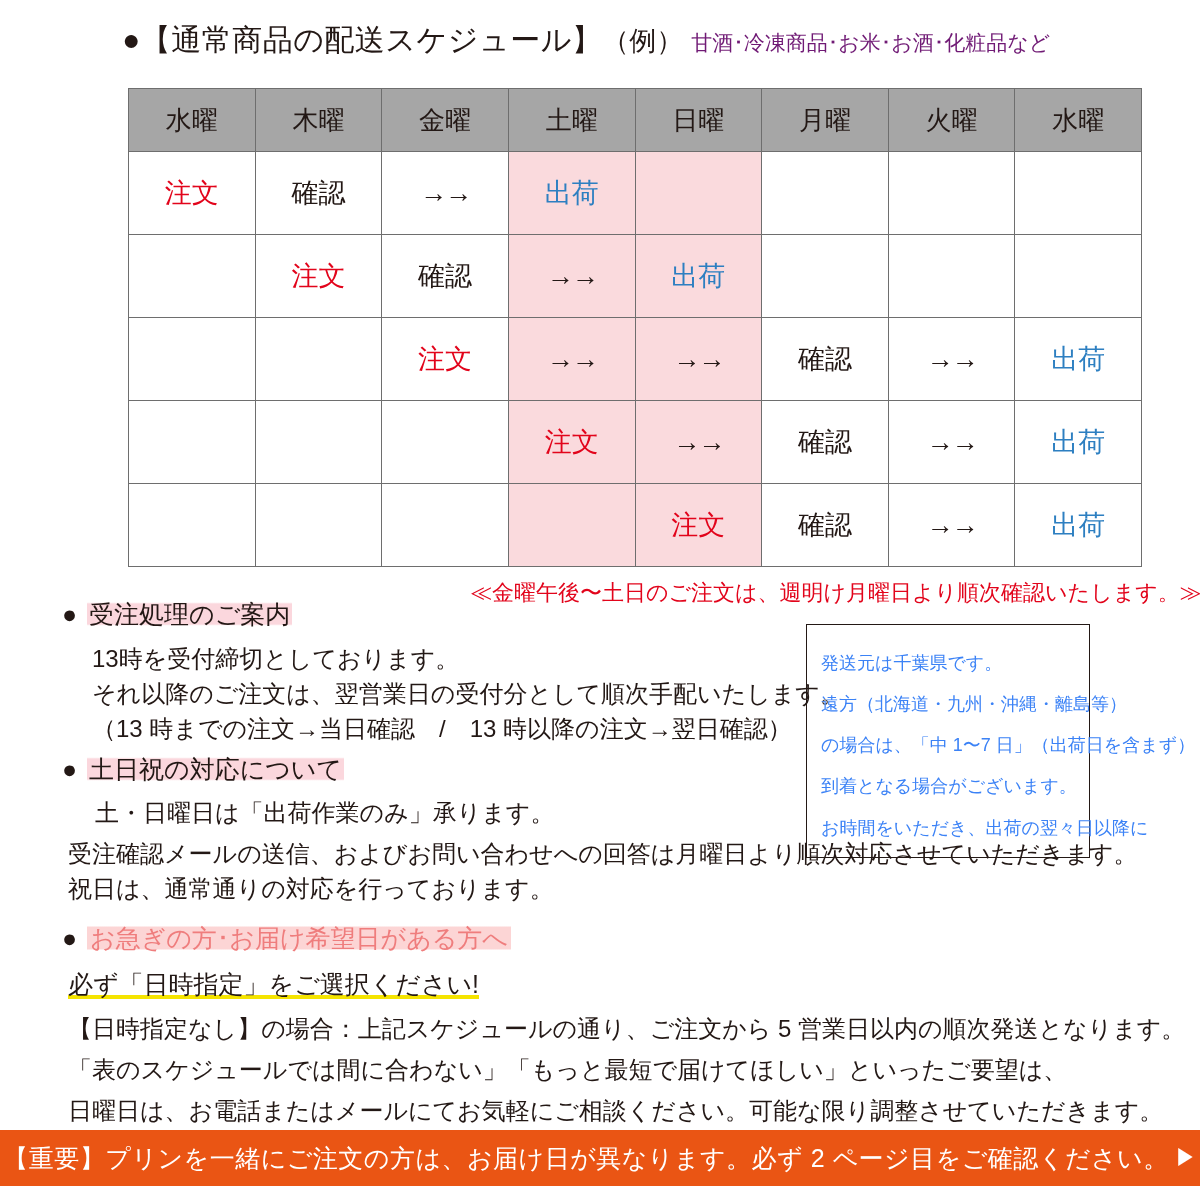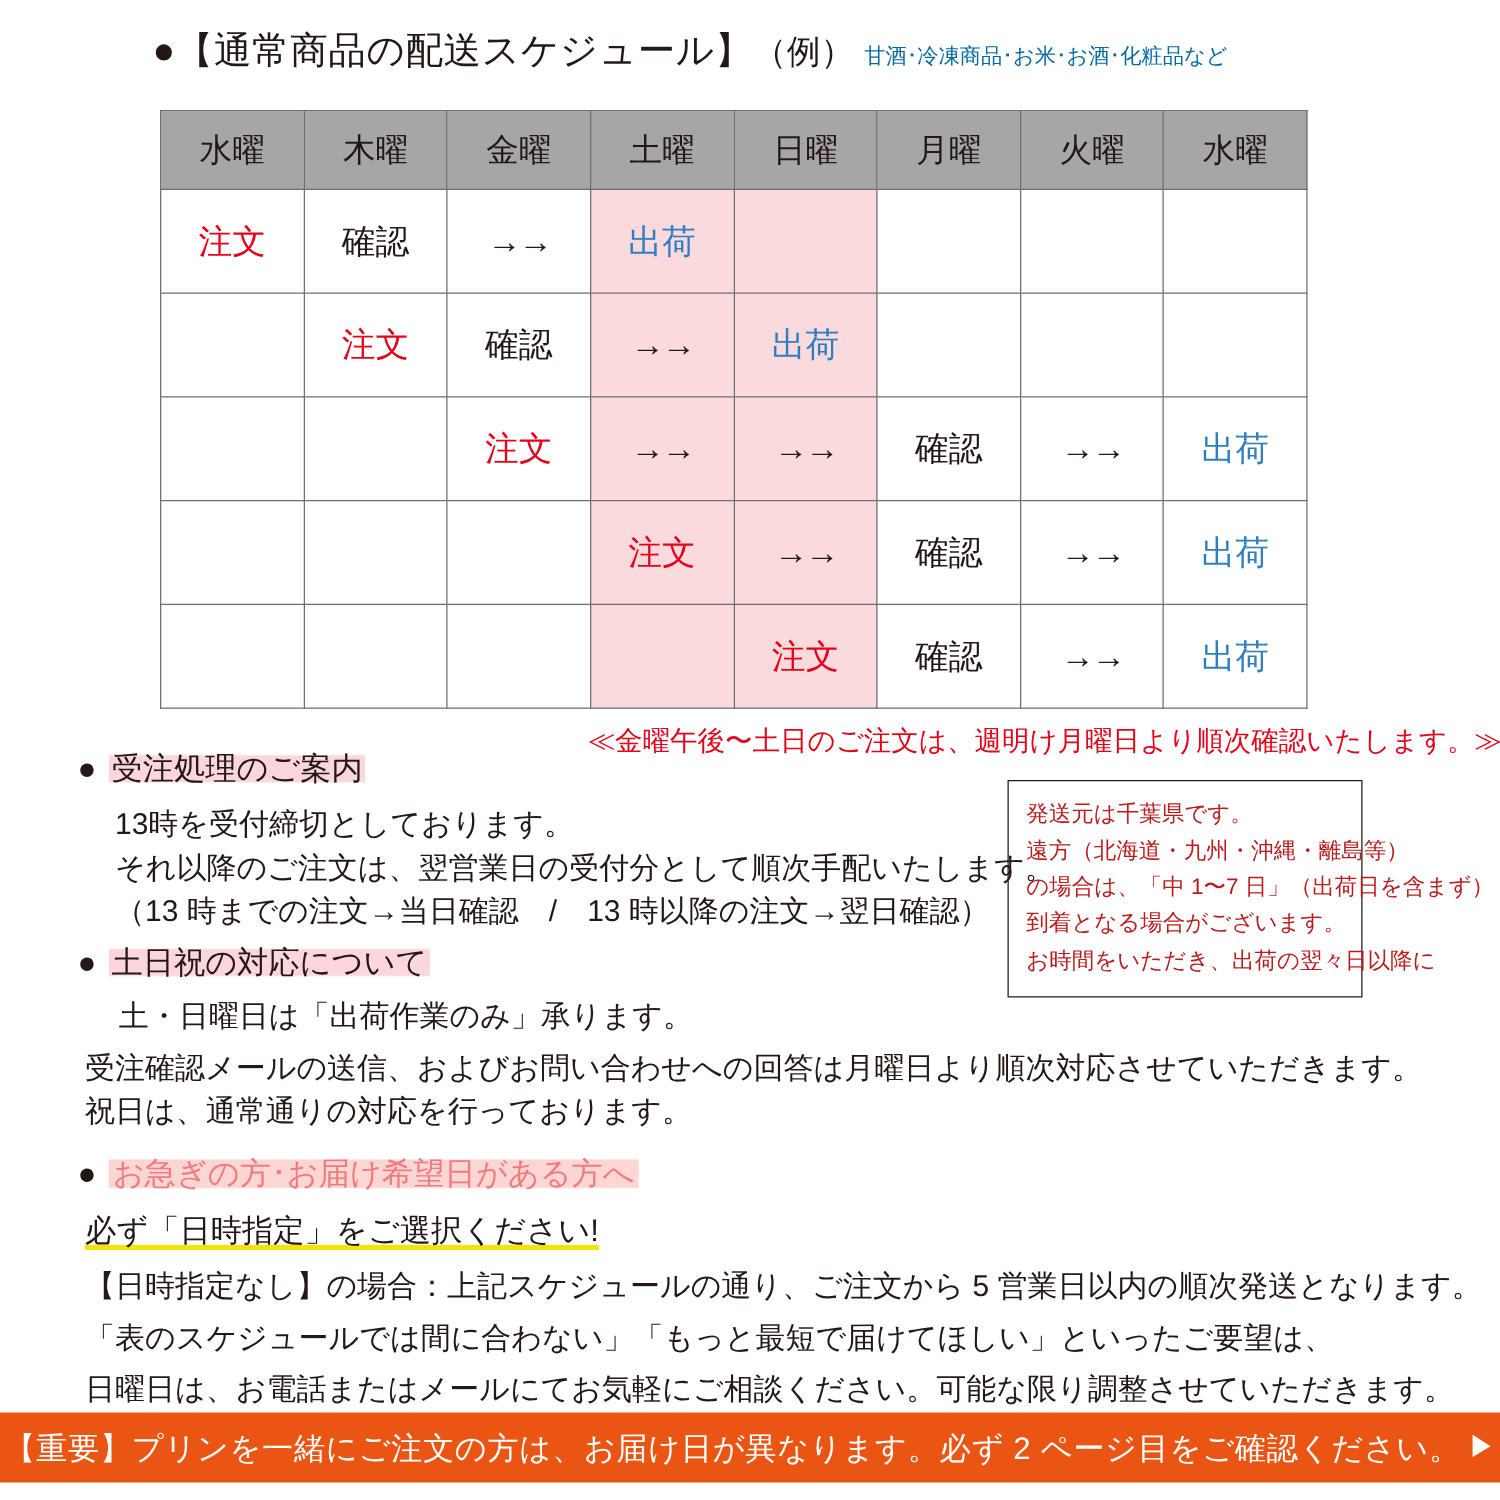--- a/index.html
+++ b/index.html
@@ -33,35 +33,35 @@
   .title-main {
     font-size: 30px;
     letter-spacing: 0.5px;
     color: #231815;
   }
   .title-ex {
     font-size: 27px;
     color: #231815;
   }
   .title-sub {
-    font-size: 17px;
+    font-size: 21px;
     margin-left: 8px;
-    color: #0369a1;
+    color: #701a75;
   }
 
   
   .table-wrap {
     position: absolute;
     left: 128px;
     top: 88px;
     width: 918px;
   }
   table.sched {
     border-collapse: collapse;
-    width: 918px;
+    width: 1014px;
     table-layout: fixed;
   }
   table.sched th, table.sched td {
     border: 1px solid #6e6e6e;
     height: 82px;
     text-align: center;
     vertical-align: middle;
     font-size: 27px;
     padding: 0;
   }
@@ -145,22 +145,23 @@
     left: 806px;
     top: 624px;
     width: 284px;
     border: 1px solid #231815;
     padding: 12px 14px 14px 14px;
     box-sizing: border-box;
   }
   .info-box div {
     font-size: 18px;
     line-height: 1.62;
-    color: #b91c1c;
-    white-space: nowrap;
+    color: #3b82f6;
+    white-space: nowrap;
+    margin-top: 12px;
   }
 
   
   .banner {
     position: absolute;
     left: 0;
     top: 1130px;
     width: 1200px;
     height: 56px;
     background: #ea5514;

